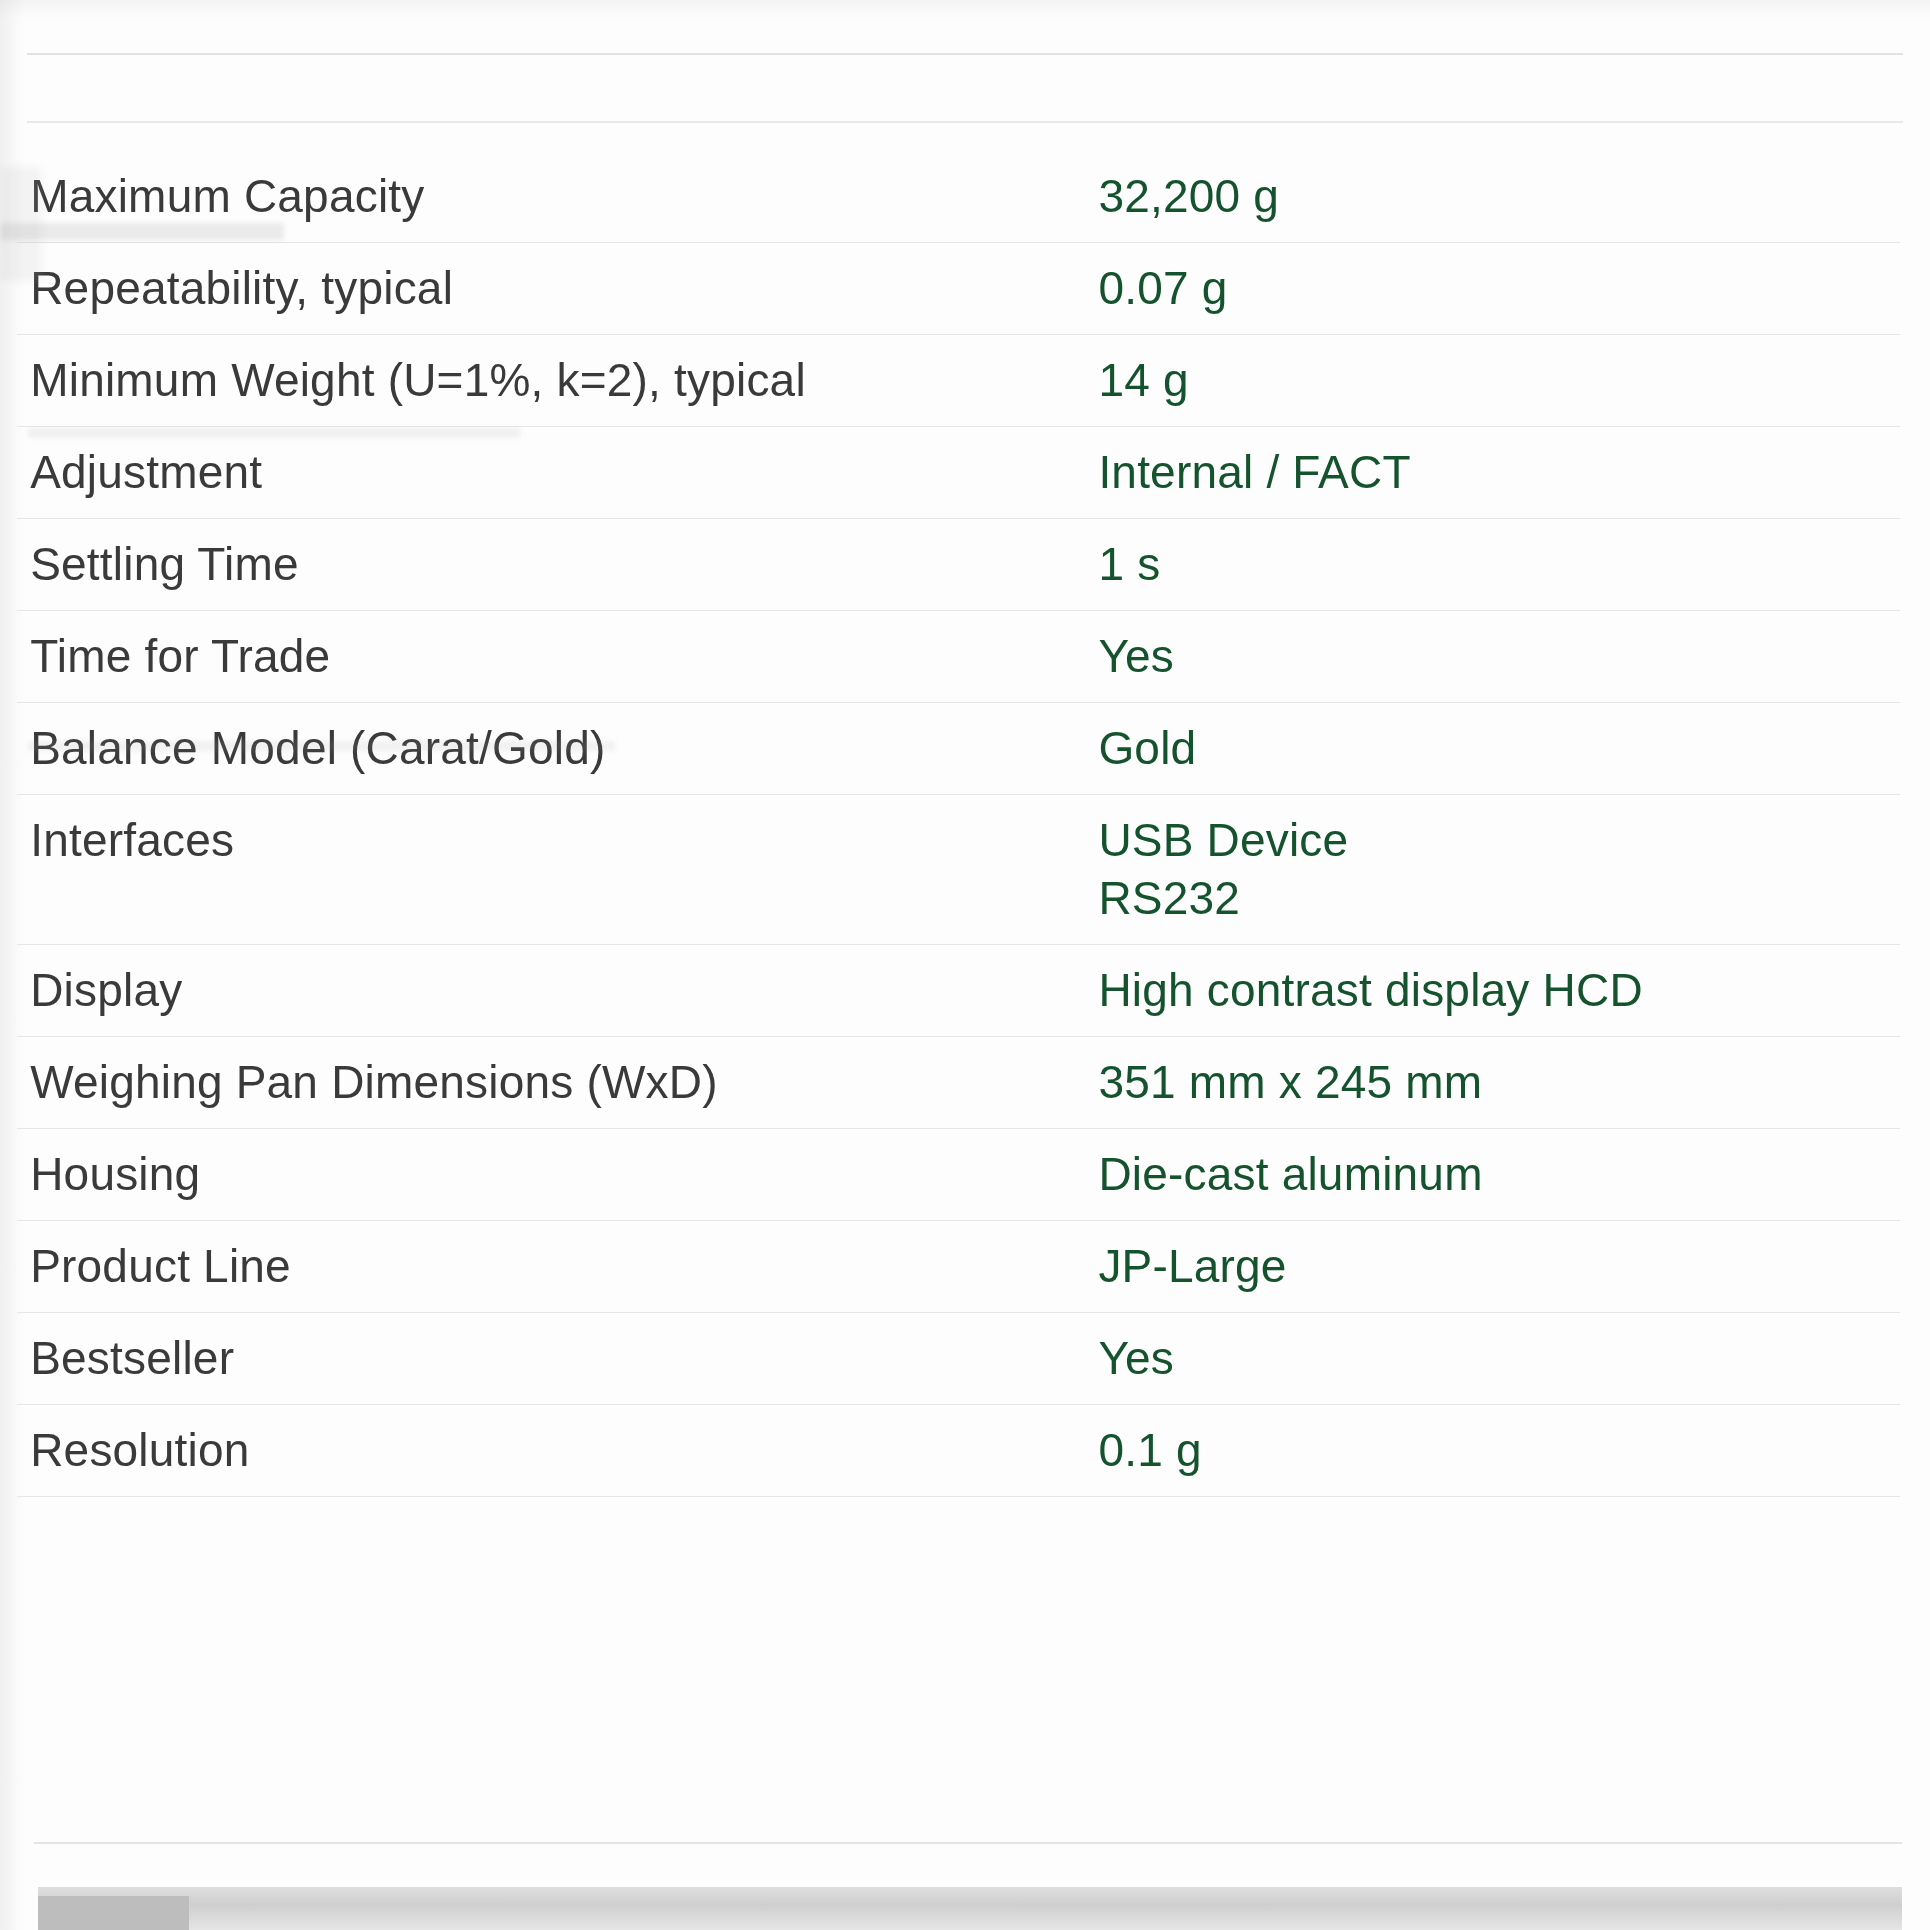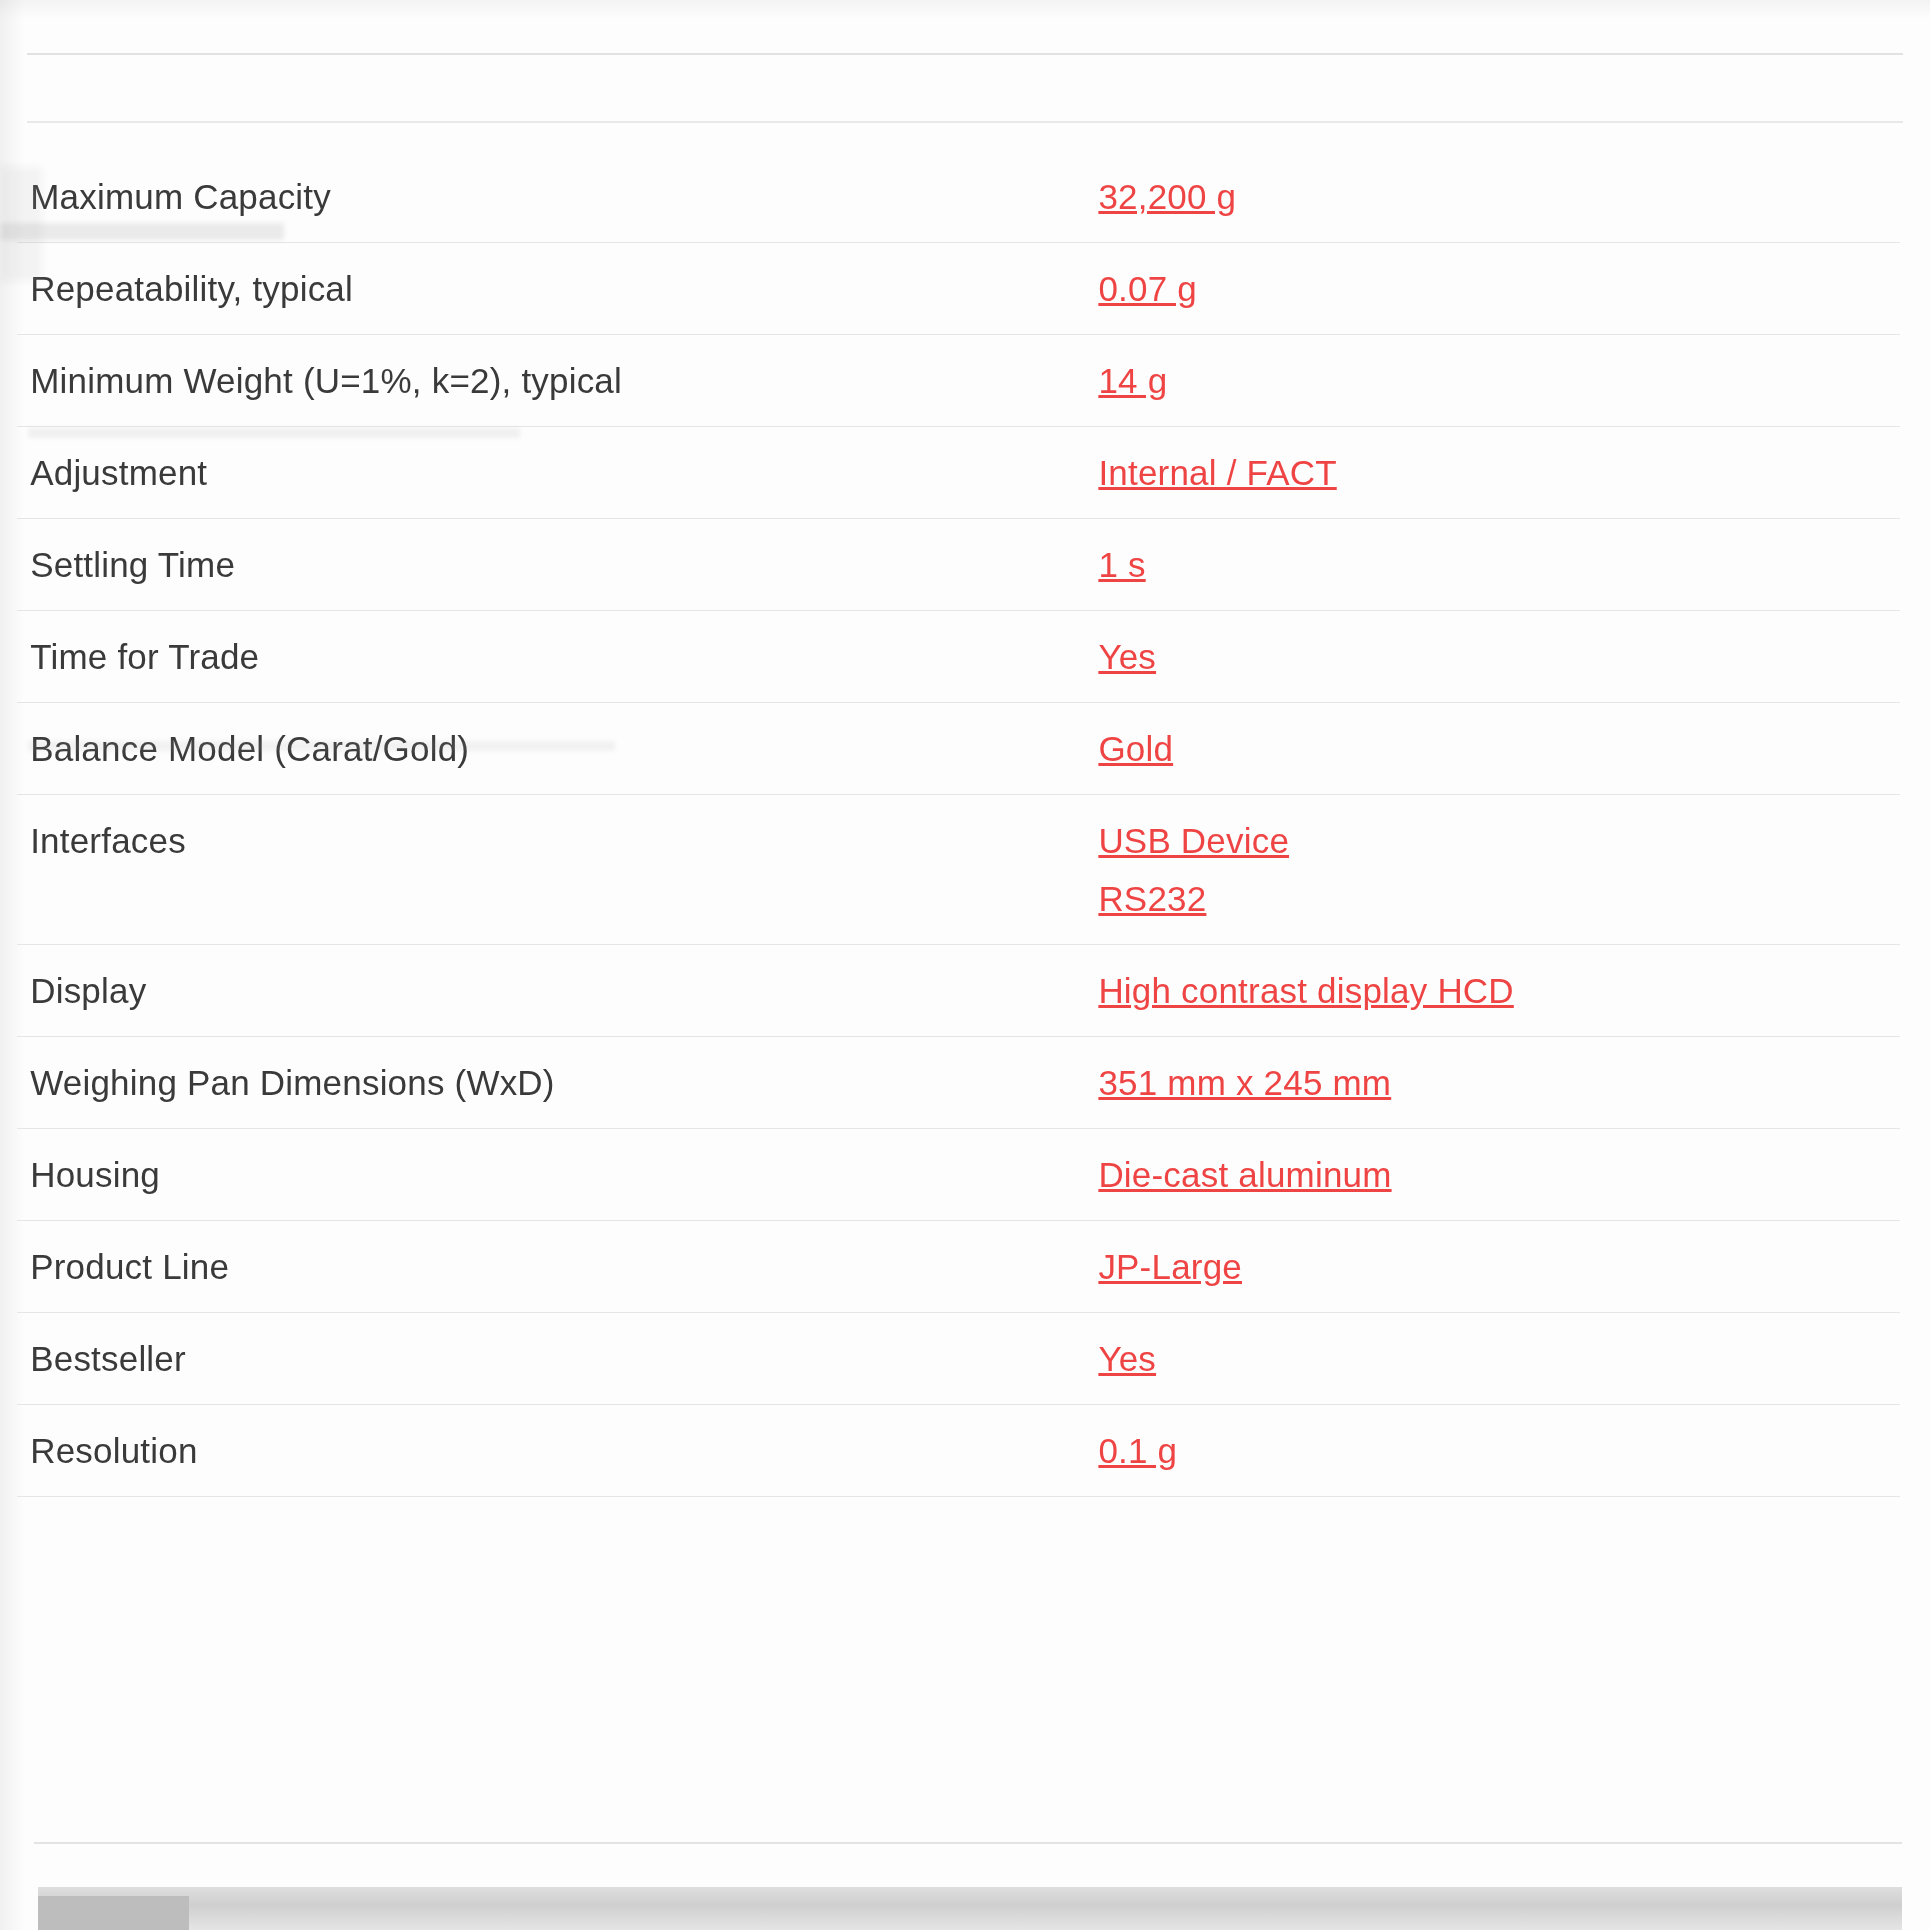--- a/index.html
+++ b/index.html
@@ -75,37 +75,36 @@
   }
 
   .spec-table tr {
     border-bottom: 1.9px solid #e6e6e6;
   }
 
   .spec-table td {
     padding: 0;
     vertical-align: top;
     color: #3c3c3c;
-    font-size: 35px;
+    font-size: 46px;
     line-height: 49px;
     letter-spacing: 0.2px;
   }
 
   td.label {
     width: 1055px;
     padding: 21px 0 21px 13.2px;
     font-weight: 400;
     color: #3a3a3a;
   }
 
   td.value {
     padding: 21px 0 21px 13.2px;
     font-weight: 400;
-    color: #ef4444;
-    text-decoration: underline;
+    color: #14532d;
   }
 
   .value-line {
     display: block;
   }
   .value-line + .value-line {
     margin-top: 9px;
   }
 
   

